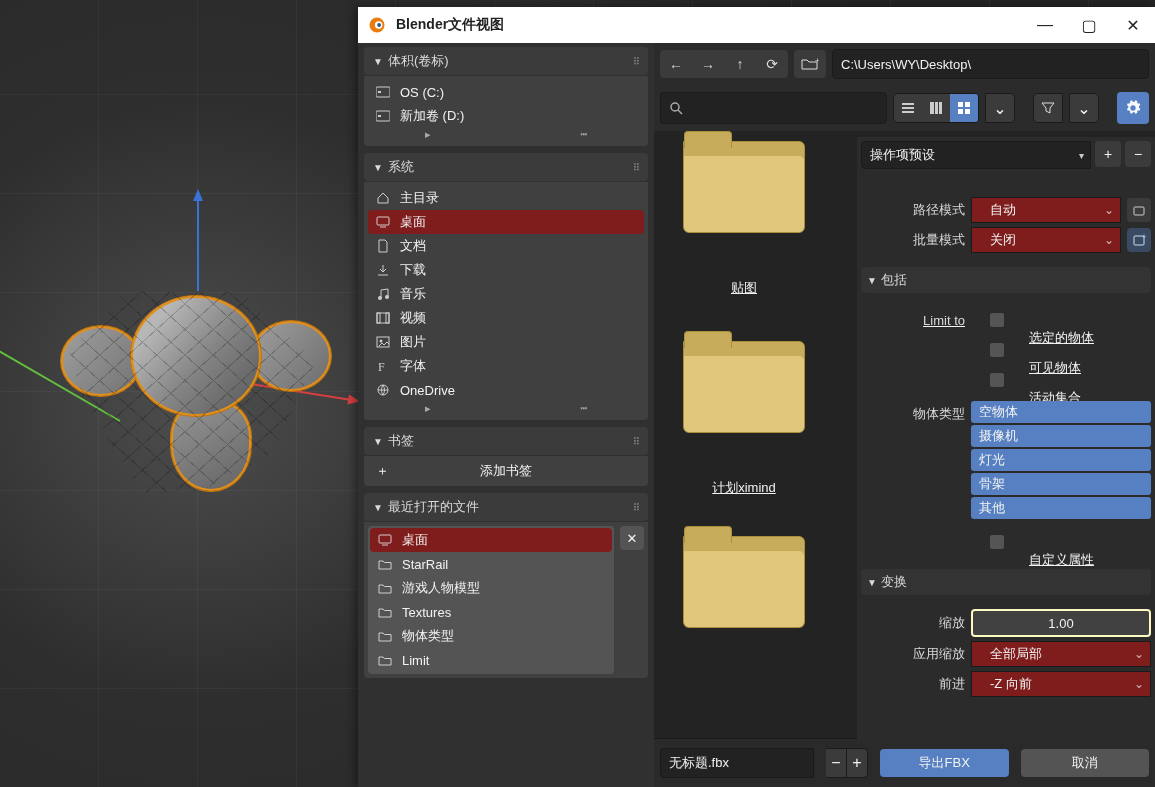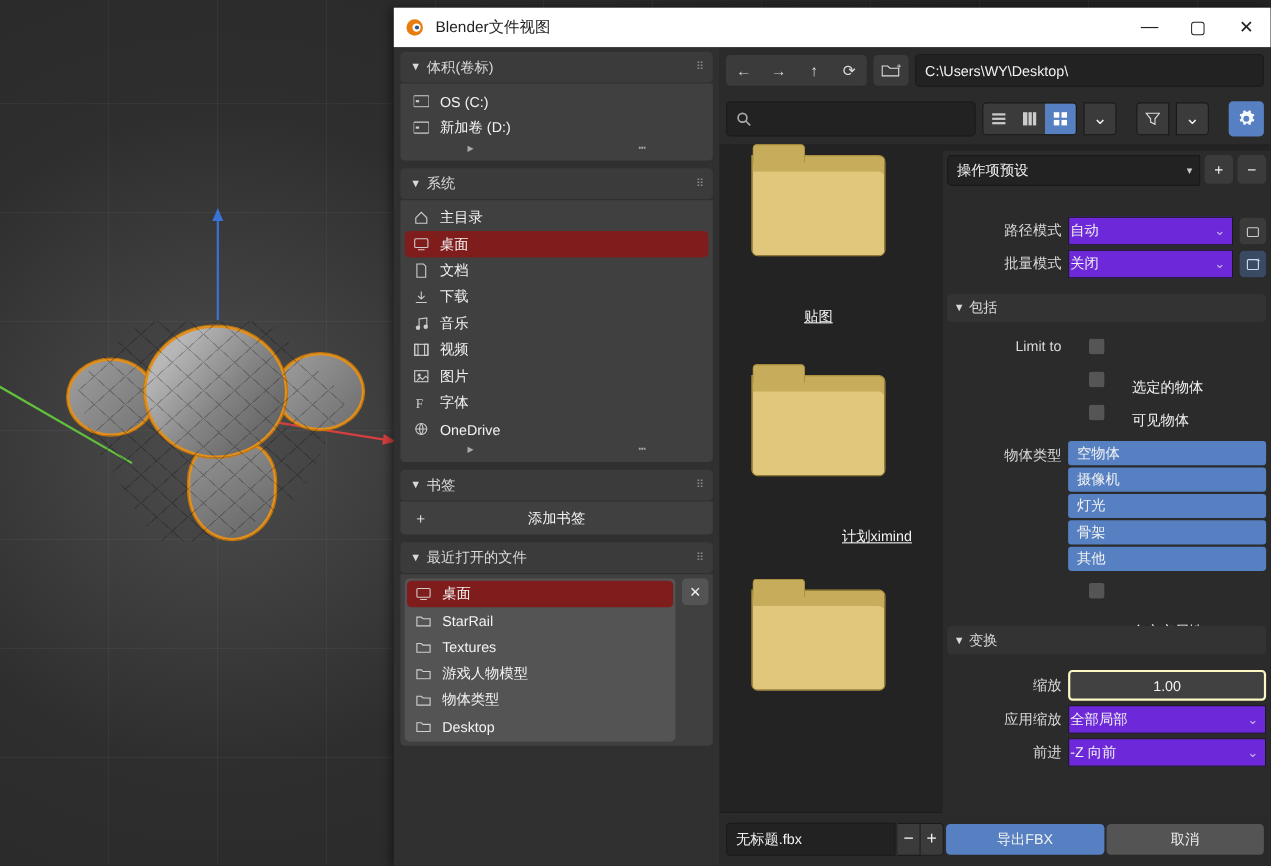--- a/index.html
+++ b/index.html
@@ -53,21 +53,21 @@
     background:
       repeating-linear-gradient( 42deg, transparent 0 18px, #000 18px 19px),
       repeating-linear-gradient(-42deg, transparent 0 18px, #000 18px 19px);
     clip-path: polygon(30% 18%, 70% 18%, 95% 45%, 80% 80%, 55% 95%, 35% 95%, 15% 60%, 10% 40%);
   }
 
   
   .dialog { position:absolute; left:358px; top:7px; width:797px; height:780px; background:var(--bg1); box-shadow:-3px 0 8px rgba(0,0,0,.4); border-radius:4px 4px 0 0; }
   .titlebar { height:36px; background:var(--top-bg); display:flex; align-items:center; color:#222; }
   .titlebar .logo { width:26px; height:26px; margin:0 6px; color:#e87d0d; display:flex; align-items:center; justify-content:center; }
-  .titlebar .title { font-size:14px; flex:1; }
+  .titlebar .title { font-size:14px; flex:1;font-weight:bold; }
   .tb-btn { width:44px; height:36px; display:flex; align-items:center; justify-content:center; color:#222; }
 
   .content { position:absolute; left:0; top:36px; right:0; bottom:0; display:flex; }
 
   
   .pane-left { width:284px; background:#303030; display:flex; flex-direction:column; padding:4px 6px; gap:1px; overflow:hidden;}
   .section-head { display:flex; align-items:center; height:28px; padding:0 6px; color:var(--text-dim); font-size:13px; border-radius:4px; background:var(--bg2); }
   .section-head .chev { width:16px; text-align:center; margin-right:2px; font-size:10px;}
   .section-head .grip { margin-left:auto; letter-spacing:2px; opacity:.5; font-size:10px;}
   .section-body { background:var(--bg2b); border-radius:0 0 4px 4px; padding:4px; margin-bottom:6px;}
@@ -97,48 +97,48 @@
   .drop-sq.l{border-radius:4px 0 0 4px;} .drop-sq.r{border-radius:0 4px 4px 0;}
   .gear { width:32px;height:32px; border-radius:4px; background:var(--accent); display:flex; align-items:center; justify-content:center;}
 
   .file-area { flex:1; position:relative; background:#232323; padding:6px; overflow:hidden;}
   .folder { width:170px; text-align:center; color:var(--text); font-size:13px; position:absolute;}
   .folder .fbody { width:120px; height:90px; margin:0 auto 8px; border-radius:0 6px 6px 6px; border:1px solid #aa8f3d;
     background:linear-gradient(var(--folder2),var(--folder2));
     box-shadow:inset 0 14px 0 var(--folder1);}
   .folder .tab { position:absolute; left:25px; top:-10px; width:46px; height:16px; border-radius:4px 4px 0 0; background:var(--folder1); border:1px solid #aa8f3d; border-bottom:none;}
   .folder.f1 { left:5px; top:10px;}
-  .folder.f2 { left:5px; top:210px;text-align:right;}
+  .folder.f2 { left:5px; top:210px;}
   .folder.f3 { left:5px; top:405px;}
   .folder.f3 .sel { position:absolute; inset:-6px -4px 30px -4px; background:var(--folder-sel); border-radius:4px; z-index:-1;}
   .folder-name { margin-top:46px;text-decoration:underline;}
 
-  .footer { height:40px; display:flex; align-items:center; padding:4px 6px; gap:2px; border-top:1px solid #1a1a1a; background:#2a2a2a;}
+  .footer { height:40px; display:flex; align-items:center; padding:4px 6px; gap:12px; border-top:1px solid #1a1a1a; background:#2a2a2a;}
   .fname { flex:0 0 136px; height:28px; border:1px solid #1a1a1a; background:#222; border-radius:4px 0 0 4px; padding:0 8px; font-size:13px; display:flex; align-items:center;}
   .stepper{ display:flex;}
   .stepper .s{ width:20px;height:28px; background:var(--bg2); display:flex;align-items:center;justify-content:center; border:1px solid #1a1a1a; border-left:none;}
   .stepper .s:last-child{border-radius:0 4px 4px 0;}
   .primary { flex:1; height:28px; border-radius:4px; background:var(--accent); display:flex; align-items:center; justify-content:center; font-size:13px;}
   .secondary { flex:1; height:28px; border-radius:4px; background:var(--bg3); display:flex; align-items:center; justify-content:center; font-size:13px;}
 
   
   .pane-right { width:290px; background:var(--bg1); display:flex; flex-direction:column; padding:4px 4px 0 4px; gap:4px; overflow:hidden;}
   .preset { display:flex; gap:4px;}
   .preset .sel{ flex:1; height:26px; background:#222; border:1px solid #1a1a1a; border-radius:4px 0 0 4px; padding:0 8px; font-size:13px; display:flex; align-items:center; position:relative;}
   .preset .sel::after{content:"▾"; position:absolute; right:6px; font-size:10px; opacity:.8;}
   .preset .p{ width:26px;height:26px;background:var(--bg2);border-radius:4px;display:flex;align-items:center;justify-content:center;font-size:14px;}
 
   .opt-row { display:flex; align-items:center; gap:6px;}
   .opt-row .lab { width:104px; text-align:right; font-size:13px; color:var(--text-dim);}
-  .opt-row .sel { flex:1; height:24px; background:#6d28d9; border:1px solid #1a1a1a; border-radius:0; padding:0 1px; font-size:13px; display:flex; align-items:center; position:relative;}
+  .opt-row .sel { flex:1; height:24px; background:#7f1d1d; border:1px solid #1a1a1a; border-radius:0; padding:0 18px; font-size:13px; display:flex; align-items:center; position:relative;}
   .opt-row .sel::after{content:"⌄"; position:absolute; right:6px; font-size:12px; opacity:.7;}
   .opt-row .icobox{ width:24px;height:24px; background:var(--bg2); border-radius:4px; display:flex;align-items:center;justify-content:center; font-size:12px;}
   .sub-head { display:flex; align-items:center; height:26px; padding:0 6px; color:var(--text-dim); font-size:13px; background:#333; border-radius:4px;}
   .sub-head .chev{font-size:10px; margin-right:4px;}
-  .chk-row { display:flex; align-items:flex-start; gap:24px; height:26px;}
+  .chk-row { display:flex; align-items:center; gap:24px; height:26px;text-decoration:underline;}
   .chk-row .lab-left{ width:104px; text-align:right; font-size:13px; color:var(--text-dim);}
   .chk { width:14px;height:14px; border-radius:3px; background:#555; border:1px solid #2a2a2a;}
   .chk-row span{ font-size:13px;margin-top:36px;}
   .obj-types { margin-left:110px; display:flex; flex-direction:column; gap:2px;}
   .obj-type { height:22px; background:var(--accent); border-radius:3px; padding:0 8px; display:flex; align-items:center; font-size:13px;}
   .num-in { flex:1; height:24px; background:#414141; border:2px solid #fef9c3; border-radius:4px; display:flex; align-items:center; justify-content:center; font-size:13px;}
 
   .watermark { position:absolute; right:14px; bottom:14px; font-size:11px; color:#c8c8c8; text-align:right; line-height:1.2;}
   .rec-dot { position:absolute; left:996px; bottom:14px; width:26px;height:26px; border-radius:50%; background:#2d2d2d; display:flex; align-items:center; justify-content:center;}
   .rec-dot::after{content:""; width:12px;height:12px;border-radius:50%;background:#c84848;}
@@ -340,45 +340,45 @@
                   </svg>
                 </span>
                 <span>StarRail</span>
               </div>
               <div class="row">
                 <span class="ico">
                   <svg width="14" height="12">
                     <path d="M1 3h4l1.5 1.5H13V11H1z" fill="none" stroke="#ddd"></path>
                   </svg>
                 </span>
-                <span>Textures</span>
+                <span>游戏人物模型</span>
               </div>
               <div class="row">
                 <span class="ico">
                   <svg width="14" height="12">
                     <path d="M1 3h4l1.5 1.5H13V11H1z" fill="none" stroke="#ddd"></path>
                   </svg>
                 </span>
-                <span>游戏人物模型</span>
+                <span>Textures</span>
               </div>
               <div class="row">
                 <span class="ico">
                   <svg width="14" height="12">
                     <path d="M1 3h4l1.5 1.5H13V11H1z" fill="none" stroke="#ddd"></path>
                   </svg>
                 </span>
                 <span>物体类型</span>
               </div>
               <div class="row">
                 <span class="ico">
                   <svg width="14" height="12">
                     <path d="M1 3h4l1.5 1.5H13V11H1z" fill="none" stroke="#ddd"></path>
                   </svg>
                 </span>
-                <span>Desktop</span>
+                <span>Limit</span>
               </div>
             </div>
           <div class="close-btn">✕</div>
         </div>
       </div>
     </div>
 
     <div class="pane-mid">
       <div class="toolbar1">
         <div class="tb1-btns">

